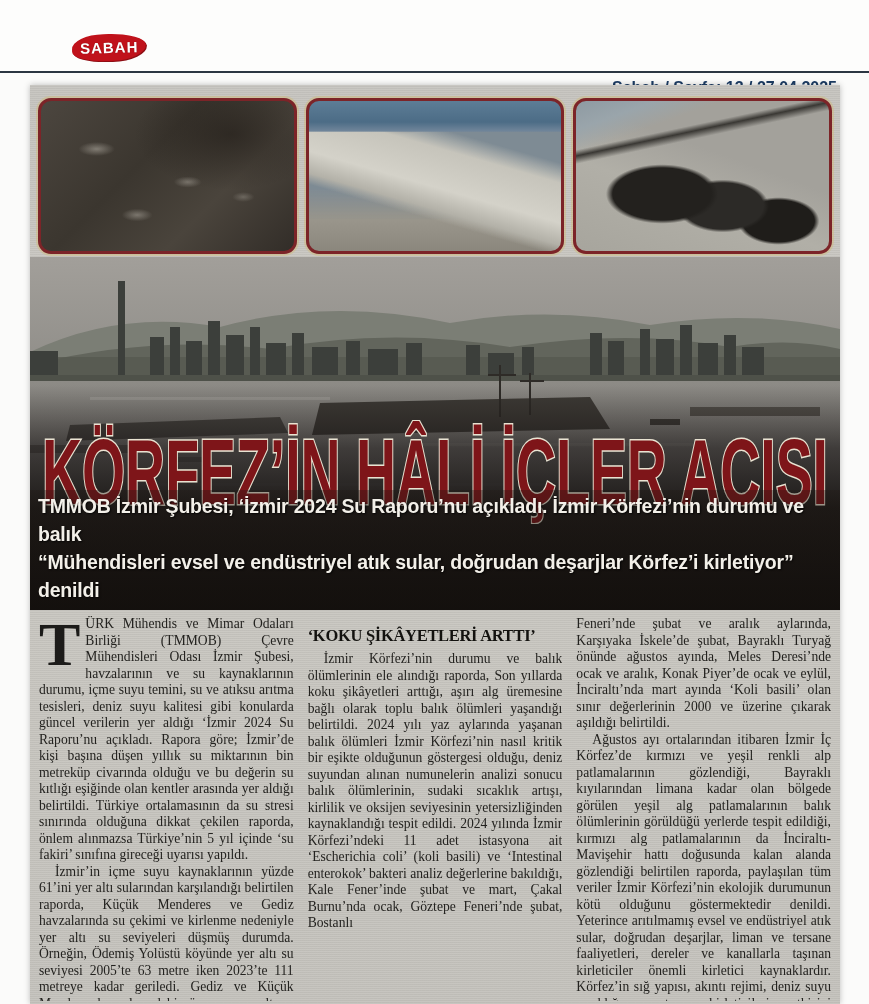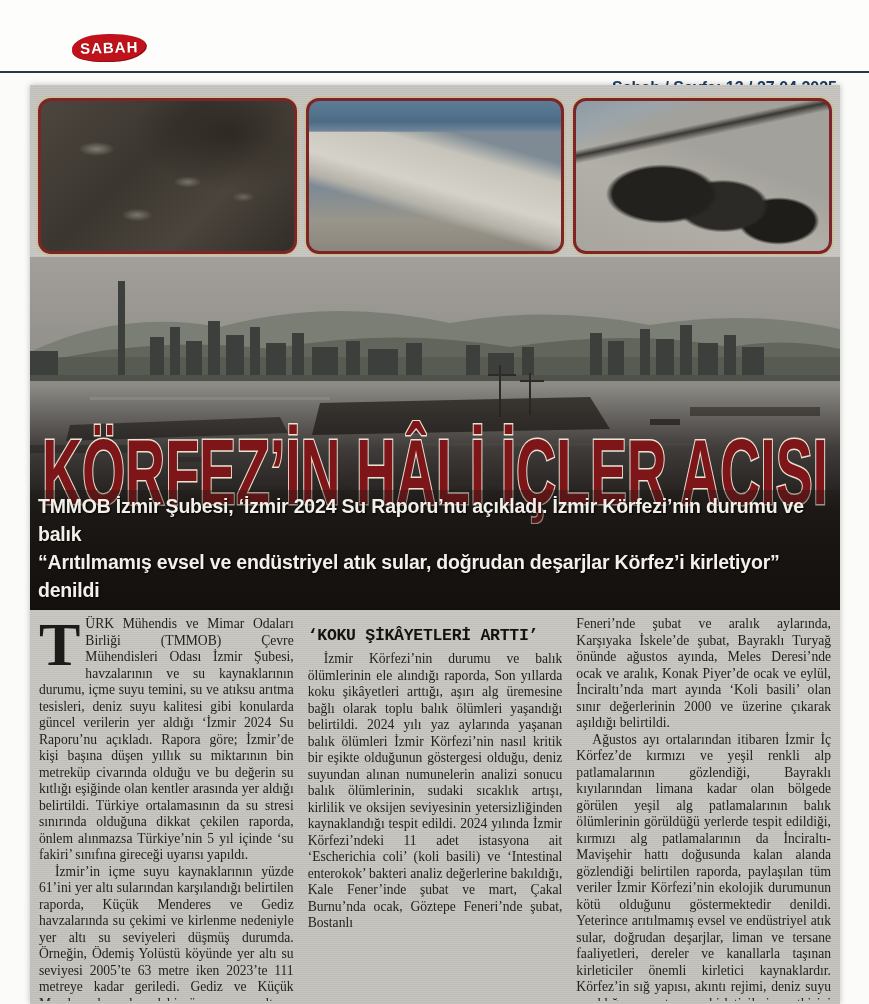--- a/index.html
+++ b/index.html
@@ -62,21 +62,21 @@
 
   
   .body-cols{position:absolute;top:531px;left:9px;right:9px;bottom:3px;display:flex;gap:14px;
     font-family:"Liberation Serif",serif;font-size:13.6px;line-height:16.5px;
     color:#23221f;text-align:justify;}
   .col{flex:1;overflow:hidden;}
   .col p{margin:0;}
   .col p.ind{text-indent:16px;}
   .dropcap{float:left;font-family:"Liberation Serif",serif;font-weight:bold;
     font-size:62px;line-height:52px;padding:2px 5px 0 0;color:#1c1b19;}
-  .section-heading{font-family:Liberation Mono, monospace;font-weight:bold;
+  .section-heading{font-family:Liberation Serif, serif;font-weight:bold;
     font-size:16.5px;line-height:20px;color:#13120f;margin:10px 0 5px;text-align:left;
     letter-spacing:-.3px;}
 </style>
 </head>
 <body>
 
 <div class="scan-header">
   <div class="logo">SABAH</div>
   <div class="page-info">Sabah / Sayfa: 13 / 27.04.2025</div>
 </div>
@@ -164,21 +164,21 @@
     </svg>
 
     <div class="headline-wrap">
       <svg width="810" height="104" viewBox="0 0 810 104">
         <text class="headline-text" x="405" y="84" font-size="92" text-anchor="middle" textLength="786" lengthAdjust="spacingAndGlyphs">KÖRFEZ’İN HÂLİ İÇLER ACISI</text>
       </svg>
     </div>
 
     <div class="subhead">
       <div>TMMOB İzmir Şubesi, ‘İzmir 2024 Su Raporu’nu açıkladı. İzmir Körfezi’nin durumu ve balık</div>
-      <div>“Arıtılmamış evsel ve endüstriyel atık sular, doğrudan deşarjlar Körfez’i kirletiyor” denildi</div>
+      <div>“Mühendisleri evsel ve endüstriyel atık sular, doğrudan deşarjlar Körfez’i kirletiyor” denildi</div>
     </div>
   </div>
 
   <div class="body-cols">
     <div class="col">
       <p><span class="dropcap">T</span><span>ÜRK Mühendis ve Mimar Odaları Birliği (TMMOB) Çevre Mühendisleri Odası İzmir Şubesi, havzalarının ve su kaynaklarının durumu, içme suyu temini, su ve atıksu arıtma tesisleri, deniz suyu kalitesi gibi konularda güncel verilerin yer aldığı ‘İzmir 2024 Su Raporu’nu açıkladı. Rapora göre; İzmir’de kişi başına düşen yıllık su miktarının bin metreküp civarında olduğu ve bu değerin su kıtlığı eşiğinde olan kentler arasında yer aldığı belirtildi. Türkiye ortalamasının da su stresi sınırında olduğuna dikkat çekilen raporda, önlem alınmazsa Türkiye’nin 5 yıl içinde ‘su fakiri’ sınıfına gireceği uyarısı yapıldı.</span></p>
       <p class="ind"><span>İzmir’in içme suyu kaynaklarının yüzde 61’ini yer altı sularından karşılandığı belirtilen raporda, Küçük Menderes ve Gediz havzalarında su çekimi ve kirlenme nedeniyle yer altı su seviyeleri düşmüş durumda. Örneğin, Ödemiş Yolüstü köyünde yer altı su seviyesi 2005’te 63 metre iken 2023’te 111 metreye kadar geriledi. Gediz ve Küçük Menderes havzalarındaki yüzey ve yer altı su kütlelerinin</span></p>
     </div>
     <div class="col">
       <div class="section-heading">‘KOKU ŞİKÂYETLERİ ARTTI’</div>

